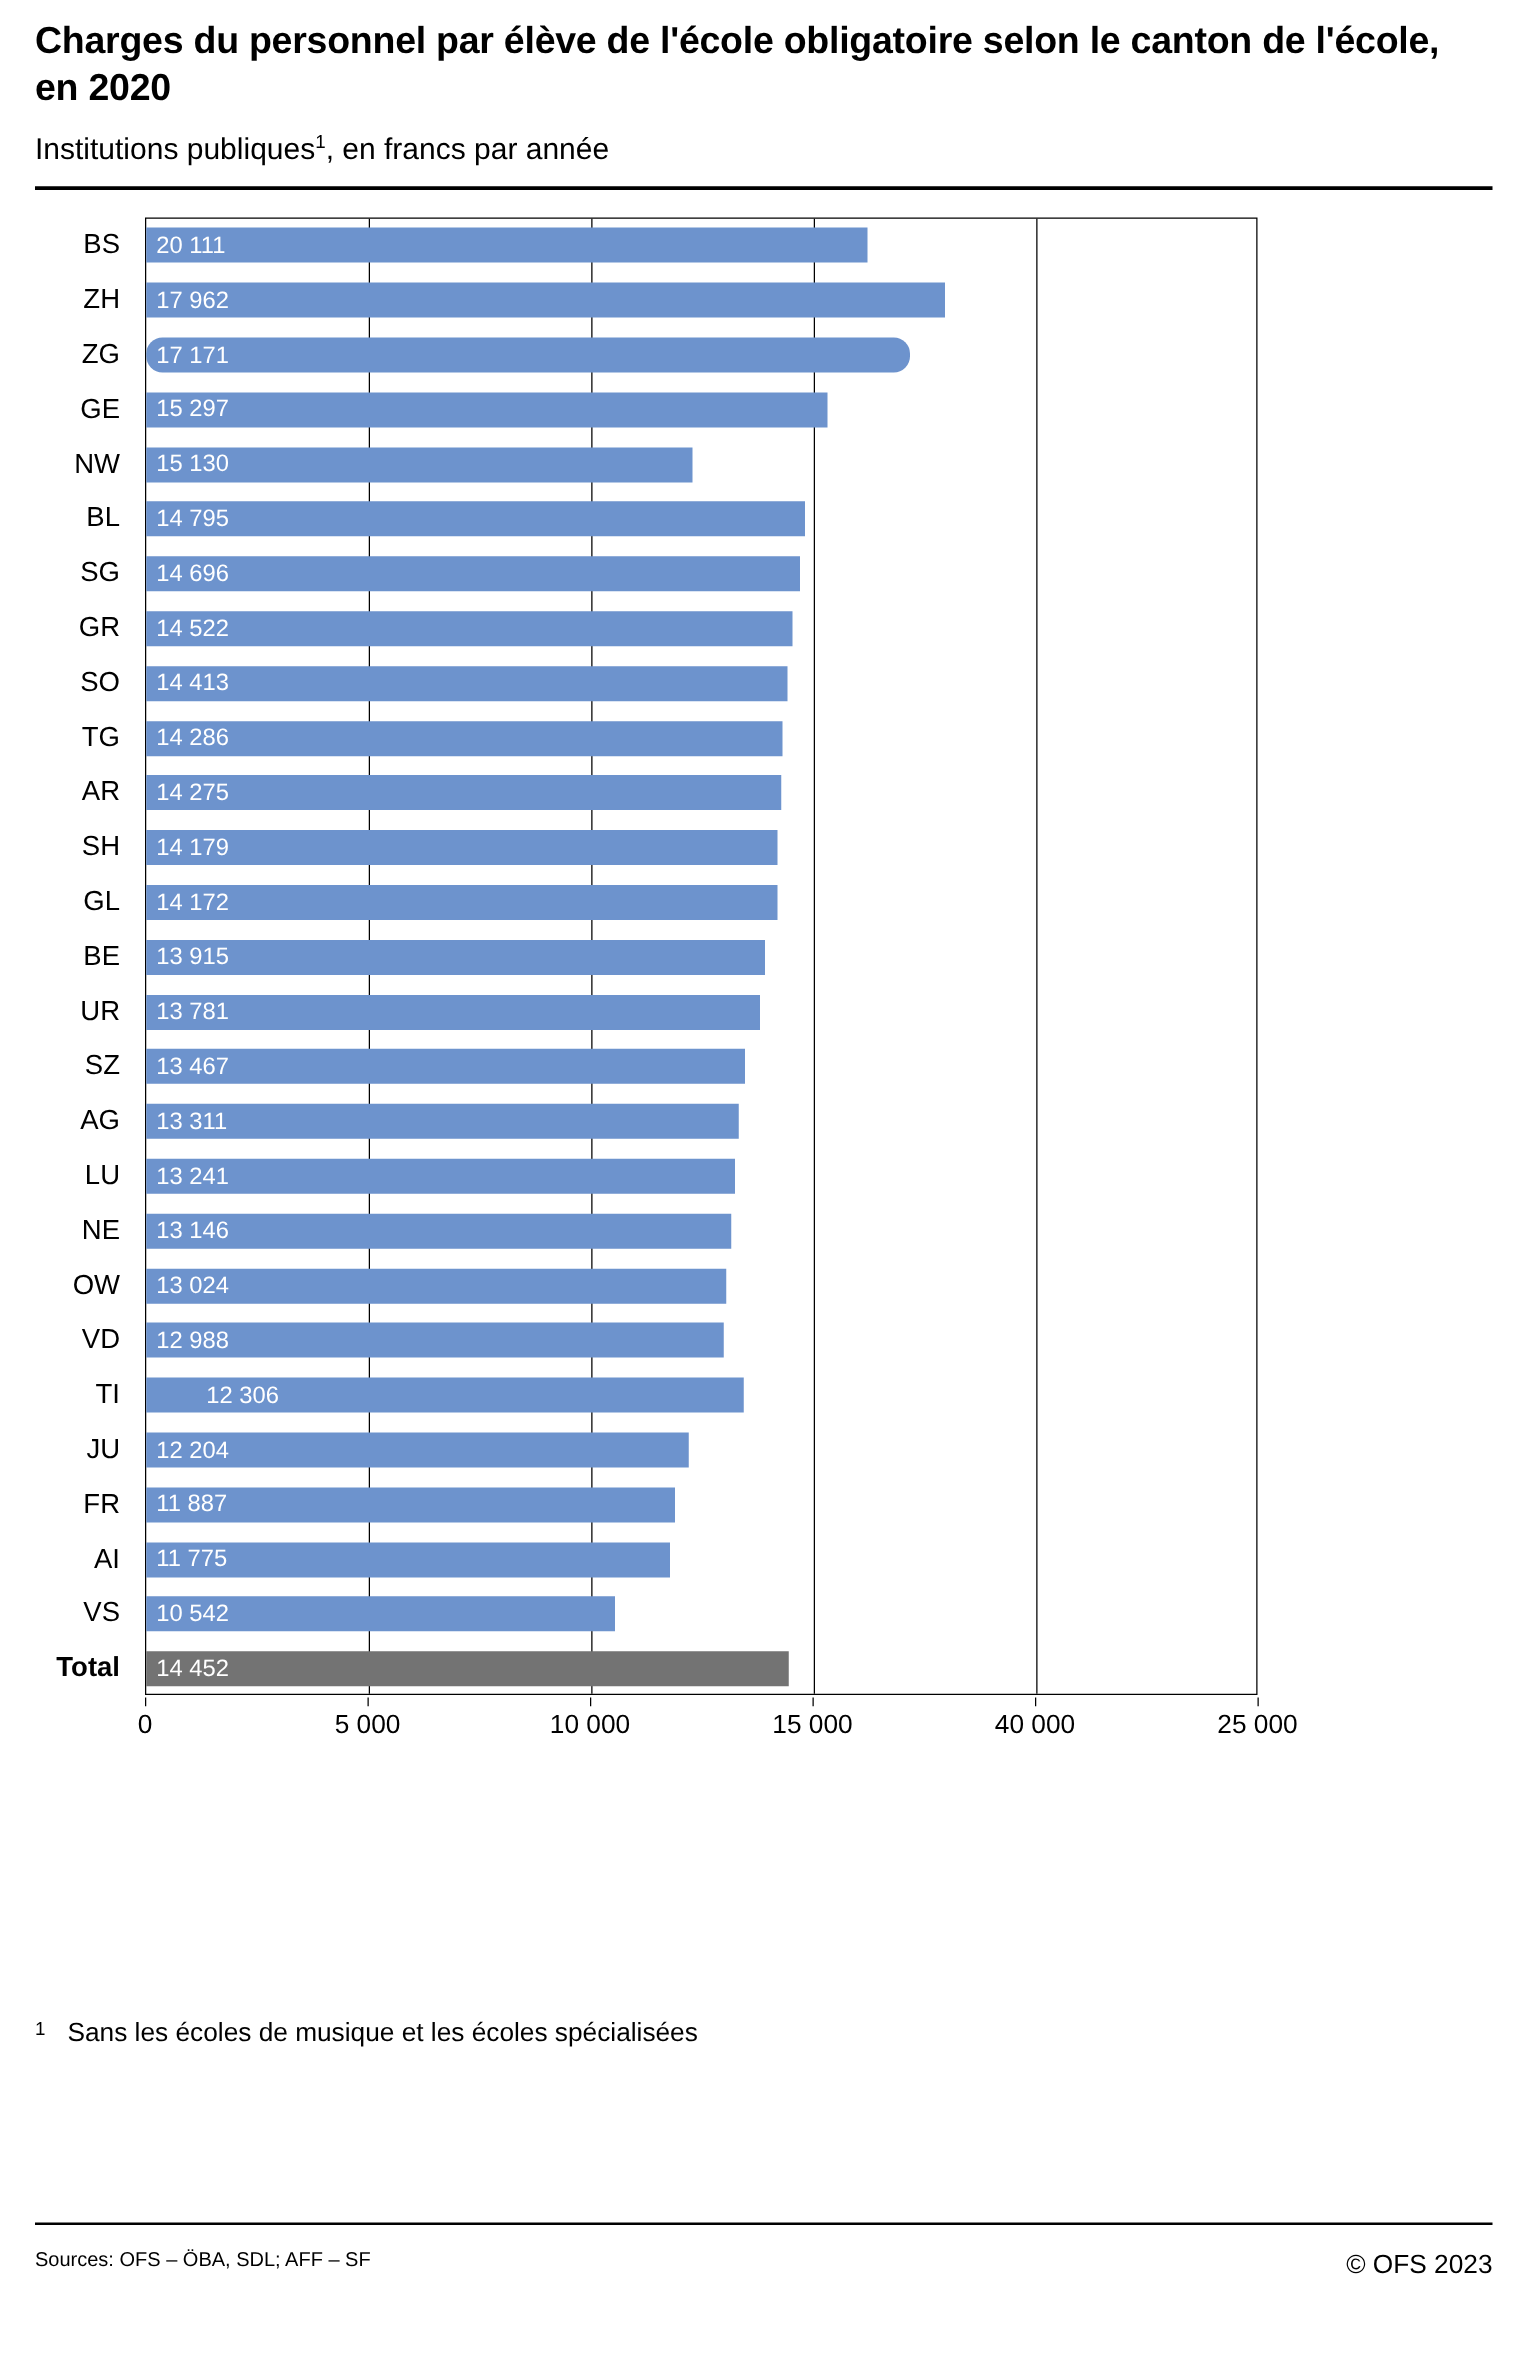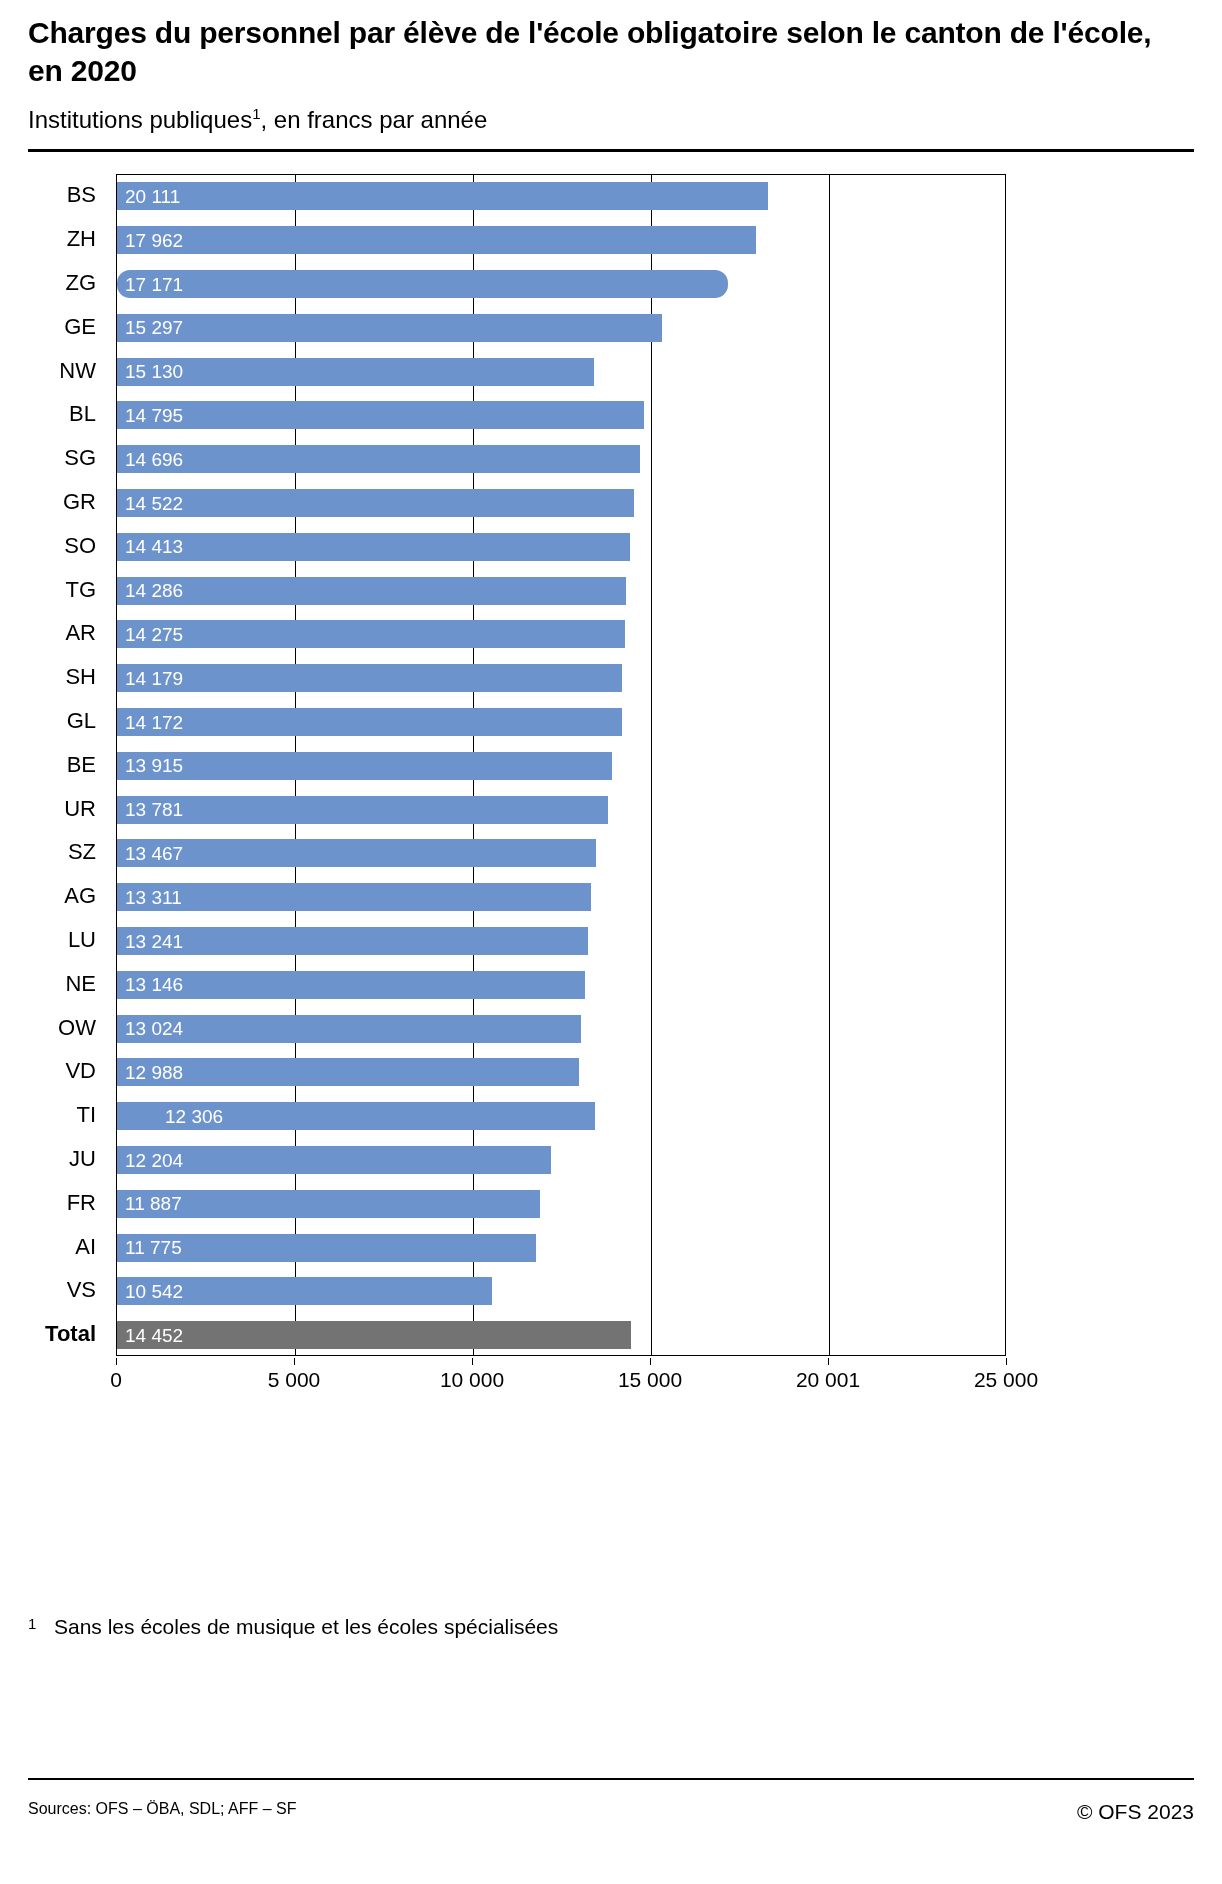--- a/index.html
+++ b/index.html
@@ -215,41 +215,41 @@
       </div>
     <div class="plot">
       <div id="gridlines">
           <div class="gridline" style="left: 178px;"></div>
           <div class="gridline" style="left: 356px;"></div>
           <div class="gridline" style="left: 534px;"></div>
           <div class="gridline" style="left: 712px;"></div>
         </div>
       <div class="rows" id="rows">
           <div class="row">
-            <div class="bar" style="width: 651px;">
+            <div class="bar" style="width: 577px;">
               <span class="bar-value">20 111</span>
             </div>
           </div>
           <div class="row">
             <div class="bar" style="width: 639.447px;">
               <span class="bar-value">17 962</span>
             </div>
           </div>
           <div class="row">
             <div class="bar" style="width: 611.288px; border-radius: 13px;">
               <span class="bar-value">17 171</span>
             </div>
           </div>
           <div class="row">
             <div class="bar" style="width: 544.573px;">
               <span class="bar-value">15 297</span>
             </div>
           </div>
           <div class="row">
-            <div class="bar" style="width: 477px;">
+            <div class="bar" style="width: 437px;">
               <span class="bar-value">15 130</span>
             </div>
           </div>
           <div class="row">
             <div class="bar" style="width: 526.702px;">
               <span class="bar-value">14 795</span>
             </div>
           </div>
           <div class="row">
             <div class="bar" style="width: 523.178px;">
@@ -361,21 +361,21 @@
     <div class="x-axis" id="x-axis">
         <div class="tick" style="left: 0px;"></div>
         <div class="tick-label" style="left: 0px;">0</div>
         <div class="tick" style="left: 178px;"></div>
         <div class="tick-label" style="left: 178px;">5 000</div>
         <div class="tick" style="left: 356px;"></div>
         <div class="tick-label" style="left: 356px;">10 000</div>
         <div class="tick" style="left: 534px;"></div>
         <div class="tick-label" style="left: 534px;">15 000</div>
         <div class="tick" style="left: 712px;"></div>
-        <div class="tick-label" style="left: 712px;">20 001</div>
+        <div class="tick-label" style="left: 712px;">40 000</div>
         <div class="tick" style="left: 890px;"></div>
         <div class="tick-label" style="left: 890px;">25 000</div>
       </div>
   </div>
 
   <div class="footnote">
     <span class="fn-num">1</span>
     <span>Sans les écoles de musique et les écoles spécialisées</span>
   </div>
 

